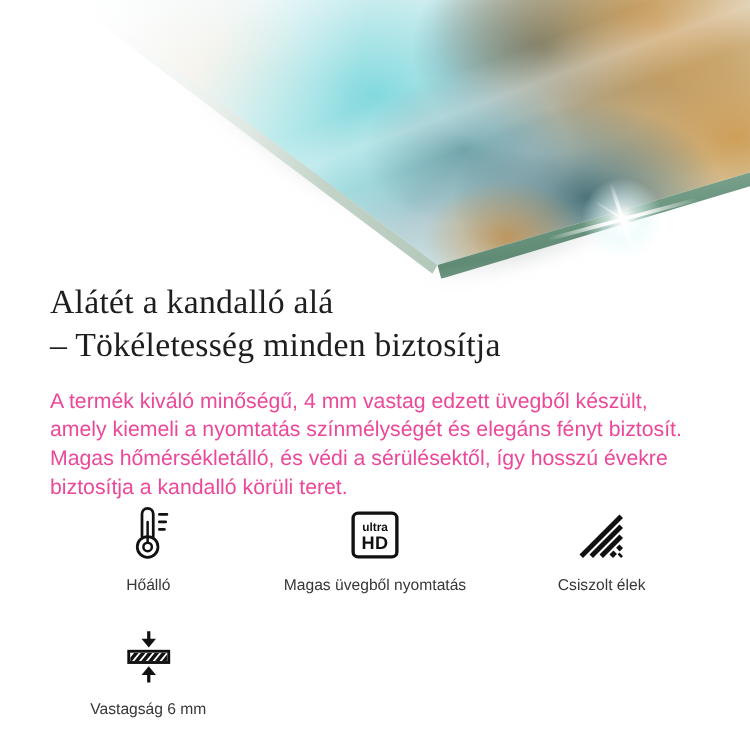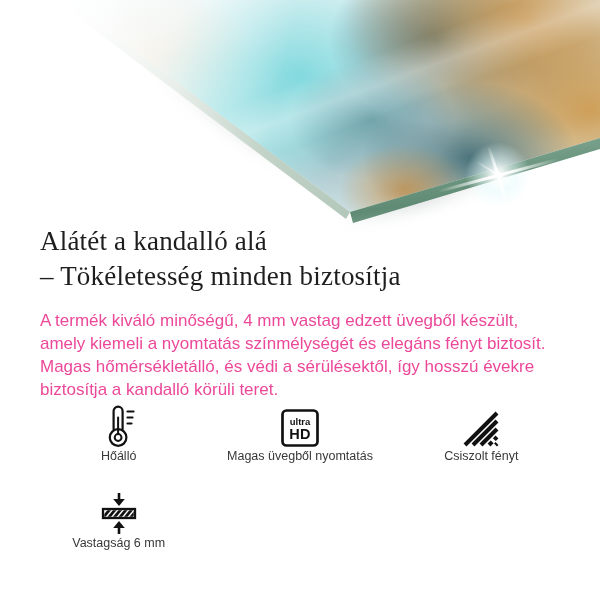--- a/index.html
+++ b/index.html
@@ -89,21 +89,21 @@
     margin-top:15px;font-size:17px;line-height:23px;color:#ec4899;max-width:525px;
   }
 
   
   .features{
     position:absolute;left:28px;top:402px;width:544px;
     display:grid;grid-template-columns:repeat(3,1fr);row-gap:26px;
   }
   .feature{display:flex;flex-direction:column;align-items:center;}
   .ficon{height:47px;display:flex;align-items:flex-end;justify-content:center;}
-  .flabel{font-size:12.5px;color:#383838;white-space:nowrap;}
+  .flabel{margin-top:12px;font-size:12.5px;color:#383838;white-space:nowrap;}
   svg{display:block;}
   .hd-ultra{font-family:"Liberation Sans",sans-serif;font-size:9.5px;font-weight:700;}
   .hd-big{font-family:"Liberation Sans",sans-serif;font-size:14.5px;font-weight:700;letter-spacing:.3px;}
 </style>
 </head>
 <body>
 
 <div class="hero">
   <div class="shadow-left"></div>
   <div class="shadow-corner"></div>
@@ -162,21 +162,21 @@
   <div class="feature">
     <div class="ficon">
       <svg width="42" height="40" viewBox="0 0 42 40" stroke="#111" stroke-width="4">
         <line x1="5" y1="36" x2="37" y2="4"></line>
         <line x1="13" y1="36" x2="37" y2="12"></line>
         <line x1="21" y1="36" x2="37" y2="20"></line>
         <line x1="29" y1="36" x2="37" y2="28" stroke-dasharray="4.5 3"></line>
         <line x1="35.5" y1="36" x2="37" y2="34.5"></line>
       </svg>
     </div>
-    <div class="flabel">Csiszolt fényt</div>
+    <div class="flabel">Csiszolt élek</div>
   </div>
 
   <div class="feature">
     <div class="ficon">
       <svg width="42" height="45" viewBox="0 0 42 45" fill="none">
         <line x1="21" y1="2" x2="21" y2="8.5" stroke="#111" stroke-width="2.6"></line>
         <polygon points="15.2,8 26.8,8 21,15" fill="#111"></polygon>
         <line x1="21" y1="43" x2="21" y2="36.5" stroke="#111" stroke-width="2.6"></line>
         <polygon points="15.2,37 26.8,37 21,30" fill="#111"></polygon>
         <clipPath id="barclip">

